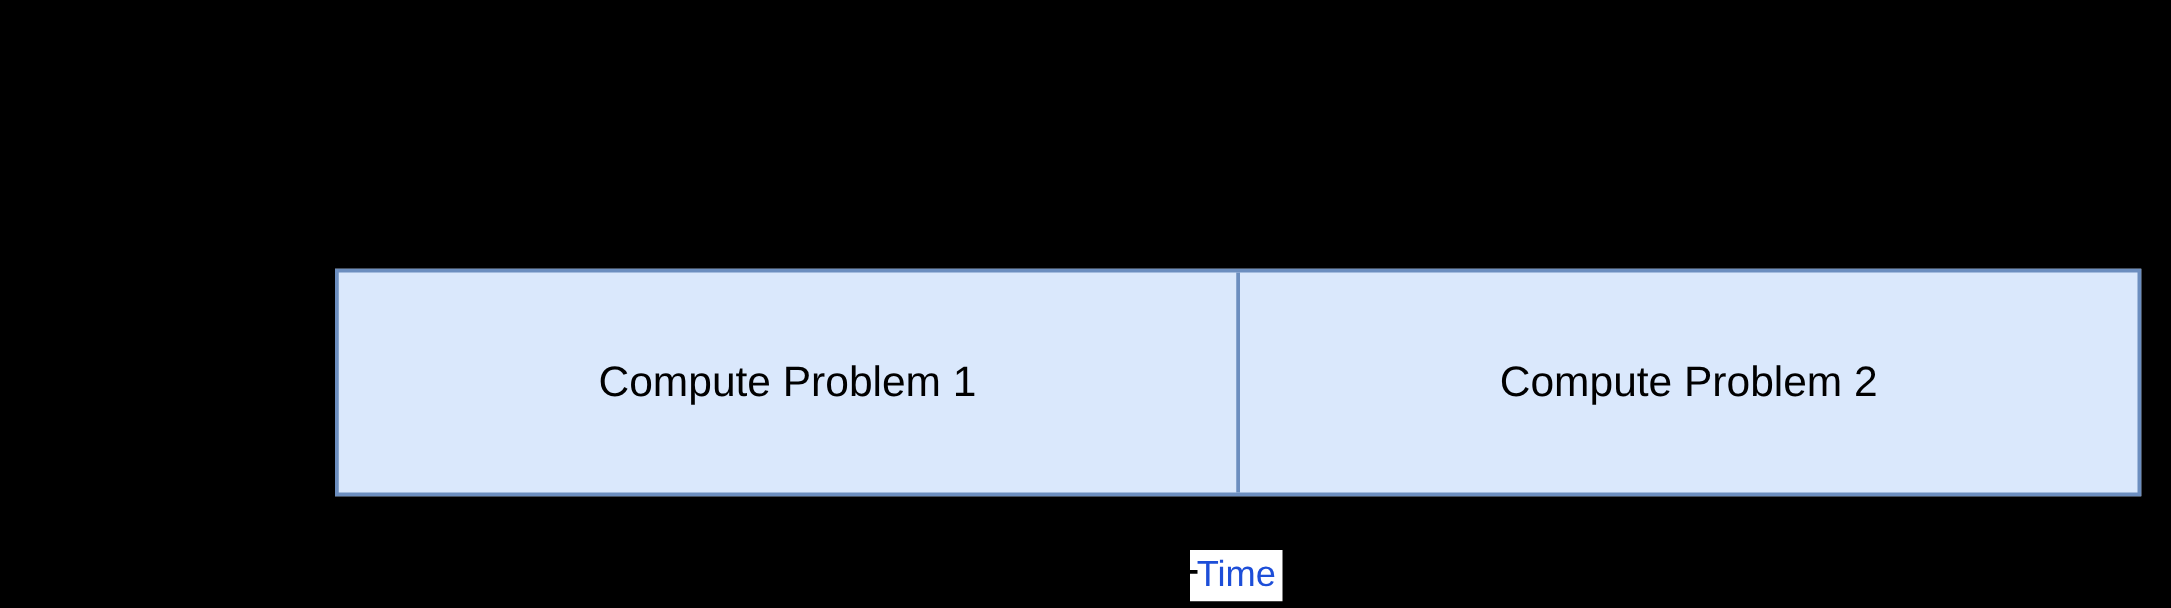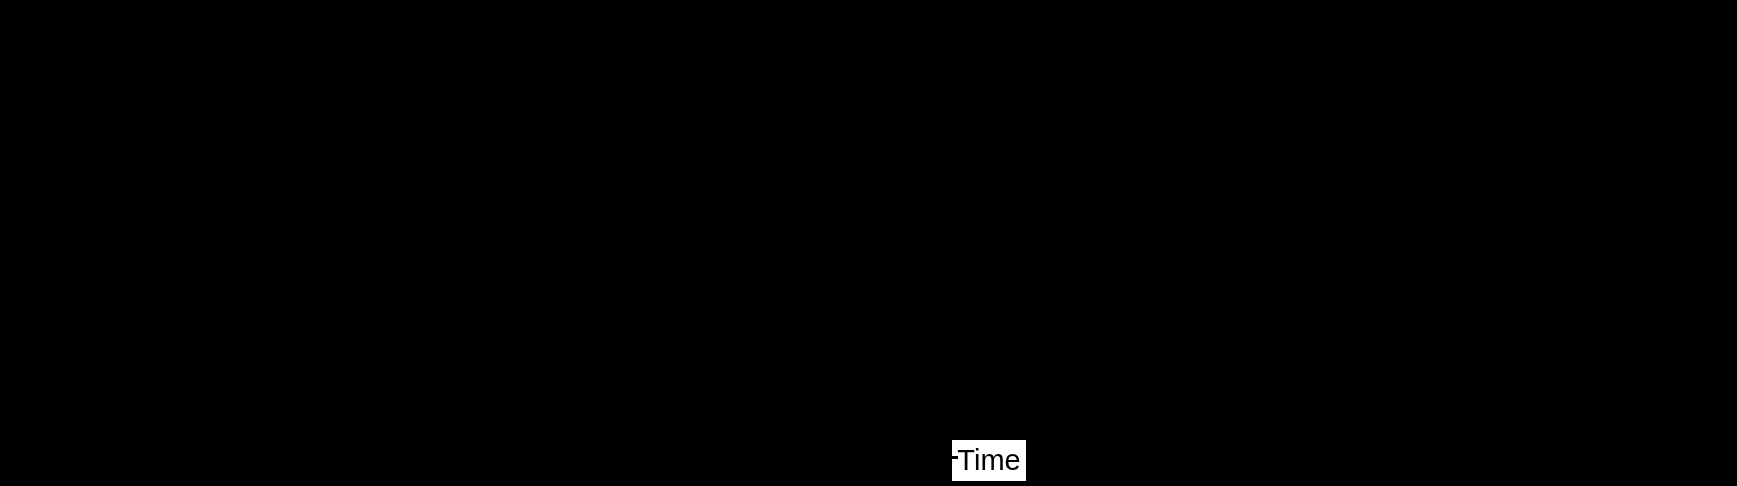--- a/index.html
+++ b/index.html
@@ -49,37 +49,45 @@
     width: 74px;
     height: 41px;
     background: #ffffff;
     display: flex;
     align-items: center;
     justify-content: center;
   }
   .time-label-text {
     font-size: 29px;
     line-height: 1;
-    color: #000000;
+    color: #1d4ed8;
     white-space: nowrap;
   }
   .time-axis-dash {
     position: absolute;
     left: 949px;
     top: 456px;
     width: 9px;
     height: 3px;
     background: #000000;
     z-index: 2;
   }
 </style>
 </head>
 <body>
 
 <div class="canvas">
 
+  <div class="compute-row">
+    <div class="compute-box first">
+      <span class="compute-box-label">Compute Problem 1</span>
+    </div>
+    <div class="compute-box">
+      <span class="compute-box-label">Compute Problem 2</span>
+    </div>
+  </div>
 
   <div class="time-label">
     <span class="time-label-text">Time</span>
   </div>
   <div class="time-axis-dash"></div>
 
 </div>
 
 </body></html>

